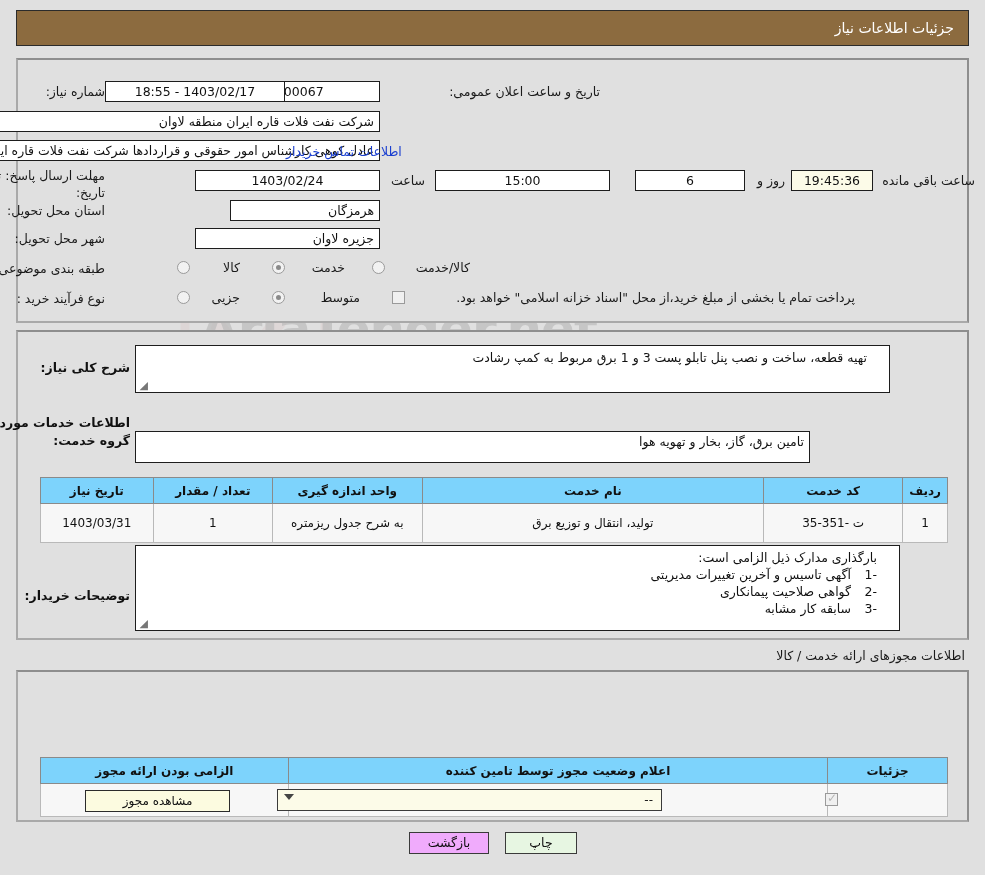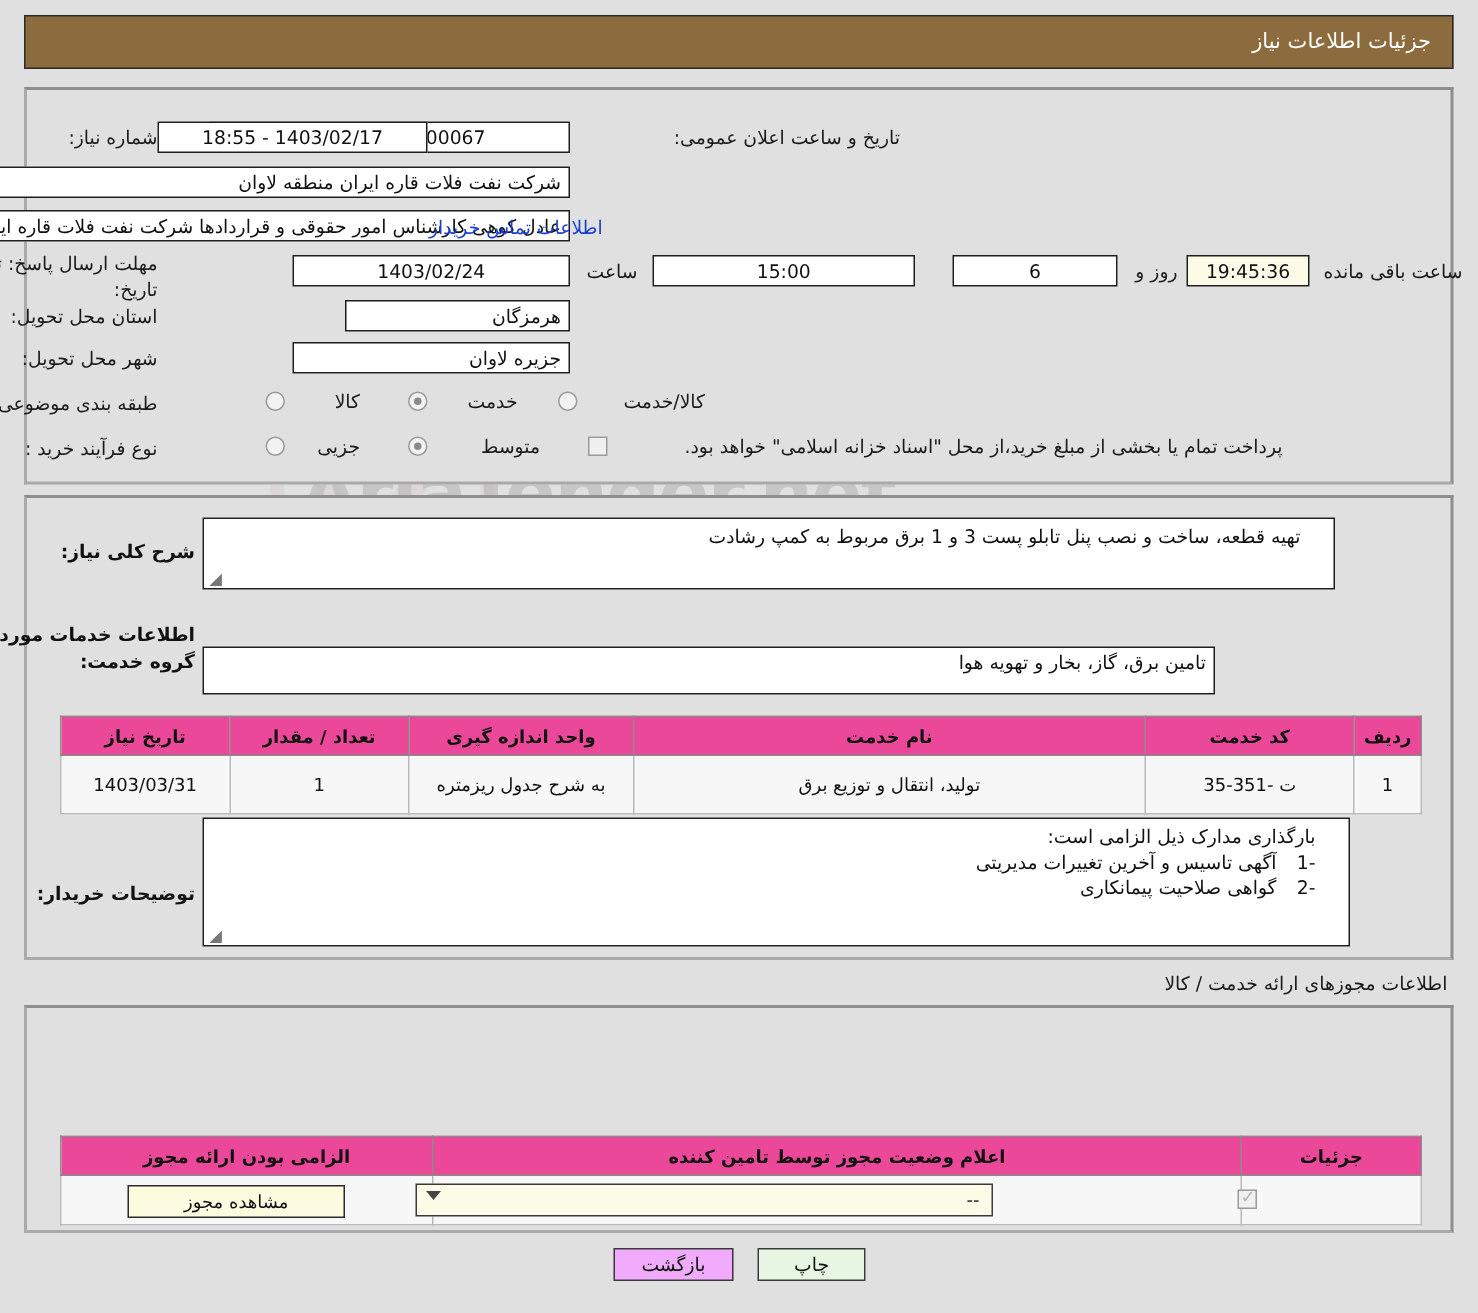--- a/index.html
+++ b/index.html
@@ -171,21 +171,21 @@
   .ta .num { display: inline-block; width: 22px; direction: ltr; text-align: right; }
 
   
   table.grid {
     position: absolute;
     border-collapse: collapse;
     background: #fff;
     font-size: 12px;
   }
   table.grid th {
-    background: #ec4899;
+    background: #7dd3fc;
     border: 1px solid #8a8a8a;
     font-weight: bold;
     height: 26px;
     padding: 0 6px;
     color: #111;
     white-space: nowrap;
   }
   table.grid td {
     background: #f7f7f7;
     border: 1px solid #b9b9b9;
@@ -375,20 +375,24 @@
     <div class="ta" style="right:85px; top:545px; width:765px; height:86px;">
       <div>بارگذاری مدارک ذیل الزامی است:</div>
       <div class="li">
         <span class="num">1-</span>
         <span>آگهی تاسیس و آخرین تغییرات مدیریتی</span>
       </div>
       <div class="li">
         <span class="num">2-</span>
         <span>گواهی صلاحیت پیمانکاری</span>
       </div>
+      <div class="li">
+        <span class="num">3-</span>
+        <span>سابقه کار مشابه</span>
+      </div>
       <span class="grip">◢</span>
     </div>
 
   </div>
 
   <div class="caption-out" style="right:20px; top:648px;">اطلاعات مجوزهای ارائه خدمت / کالا</div>
   <div class="panel" id="panel-permit"></div>
 
   <div class="layer">
     <table class="grid" id="permits-grid" style="right:37px; top:757px; width:908px;">

